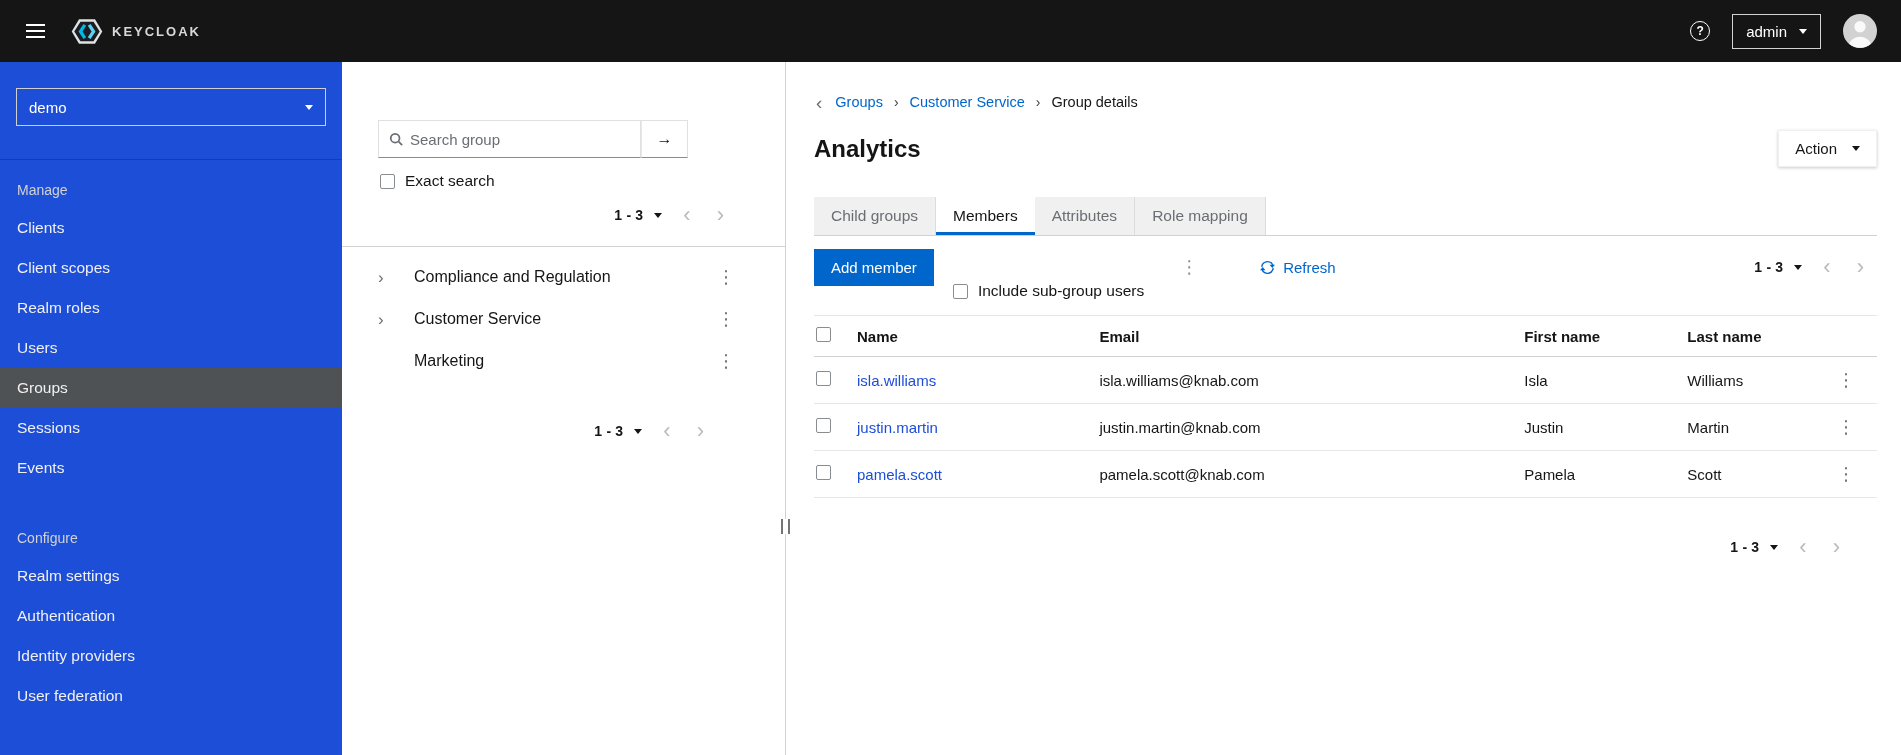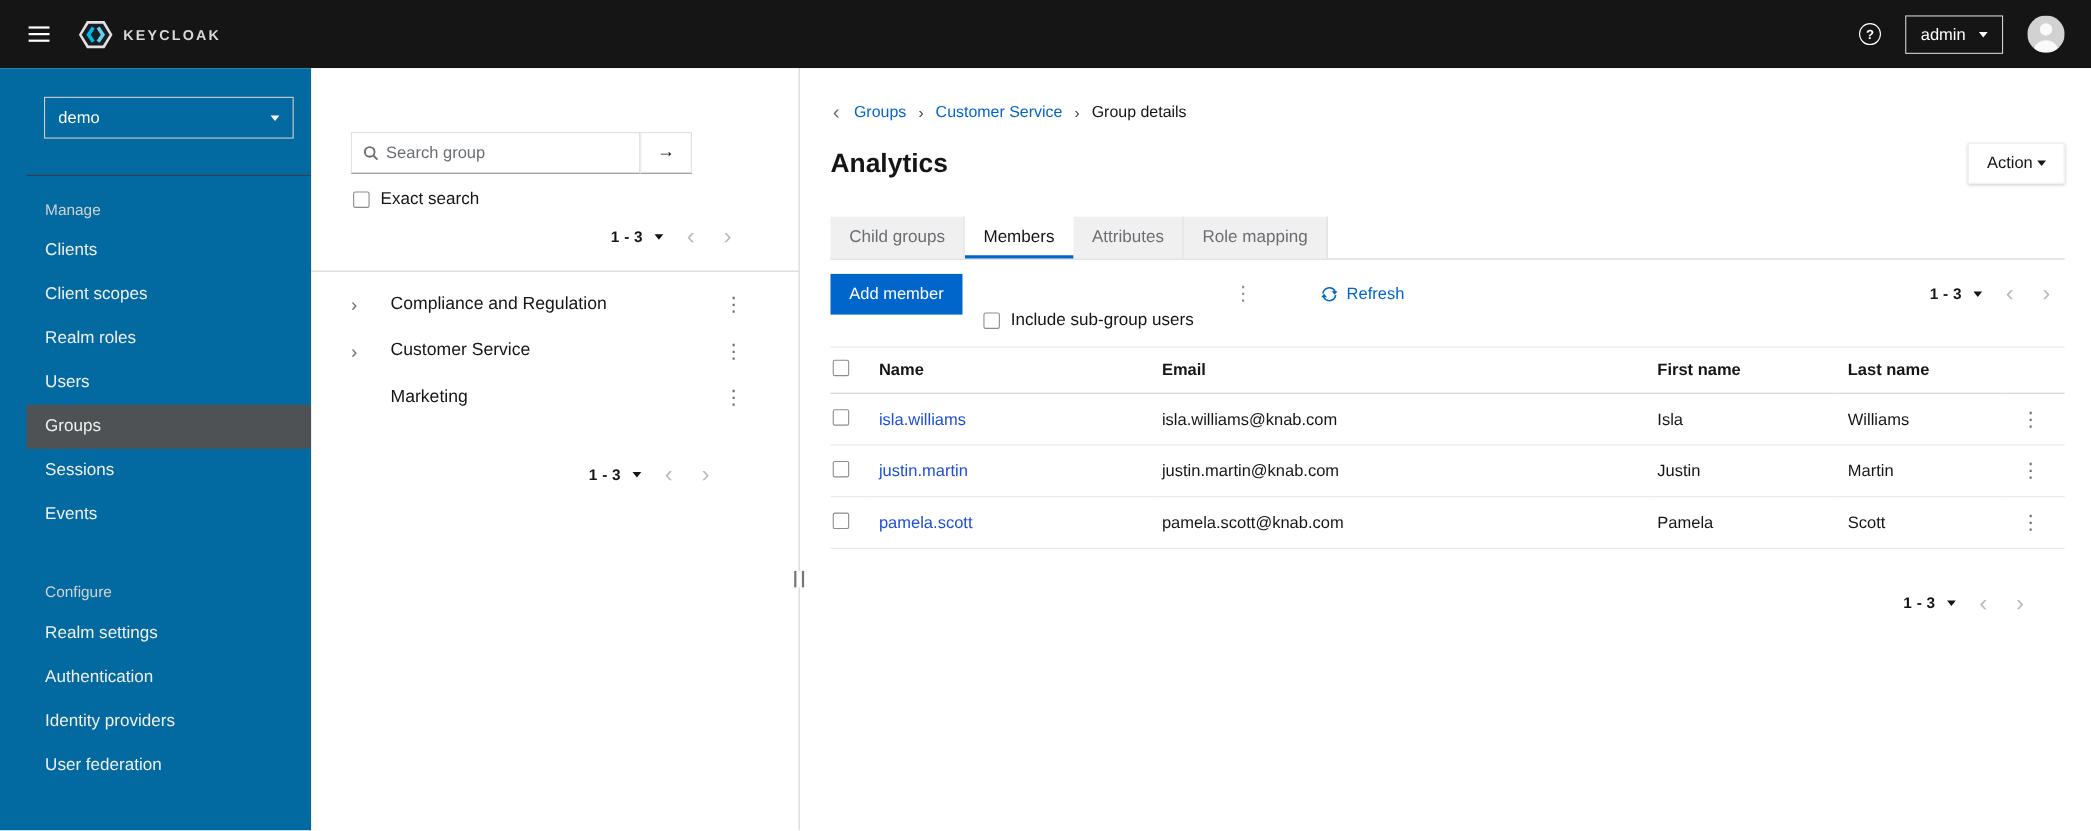--- a/index.html
+++ b/index.html
@@ -23,21 +23,21 @@
   .masthead-right { display:flex; align-items:center; gap:22px; }
   .help-icon { width:20px; height:20px; border:1.5px solid #fff; border-radius:50%; display:flex; align-items:center; justify-content:center; font-size:12px; font-weight:700; color:#fff; }
   .user-dropdown { border:1px solid #d2d2d2; color:#fff; padding:8px 13px; display:flex; align-items:center; gap:12px; font-size:15px; }
   .caret { width:0; height:0; border-left:4px solid transparent; border-right:4px solid transparent; border-top:5px solid currentColor; display:inline-block; }
   .avatar-btn { display:flex; }
 
   
   .page-body { flex:1; display:flex; min-height:0; }
 
   
-  .sidebar { width:283px; background:#0369a1; flex-shrink:0; padding-top:26px; overflow:hidden;padding-left:24px; }
+  .sidebar { width:342px; background:#1d4ed8; flex-shrink:0; padding-top:26px; overflow:hidden; }
   .realm-select { margin:0 16px; width:calc(100% - 32px); border:1px solid #cfcfcf; padding:9px 12px; display:flex; justify-content:space-between; align-items:center; color:#fff; font-size:15px; height:38px; }
   .sidebar-divider { border:none; border-top:1px solid #3c3f42; margin-top:33px; }
   .nav-section-title { padding:22px 17px 10px; font-size:14px; color:#d2d2d2; }
   .nav-section-title.second { padding-top:42px; }
   .nav-list { list-style:none; }
   .nav-item { padding:11px 17px; font-size:15.5px; color:#f0f0f0; cursor:pointer; }
   .nav-item.active { background:#4f5255; }
 
   
   .tree-panel { width:443px; background:#fff; flex-shrink:0; padding-top:58px; display:flex; flex-direction:column; }
@@ -69,21 +69,21 @@
   
   .main { flex:1; padding:30px 24px 0 28px; overflow:hidden; background:#fff; }
   .breadcrumb-row { display:flex; align-items:center; gap:11px; font-size:14.5px; height:20px; }
   .back-chevron { color:#6a6e73; font-size:19px; line-height:1; padding:0 2px; }
   .breadcrumb-link { color:#0066cc; }
   .breadcrumb-sep { color:#3c3f42; font-size:14px; line-height:1; }
   .breadcrumb-current { color:#151515; }
 
   .title-row { display:flex; align-items:center; justify-content:space-between; margin-top:18px; }
   .page-title { font-size:24px; font-weight:700; color:#151515; }
-  .action-btn { display:flex; align-items:center; gap:4px; padding:9px 16px; font-size:15px; color:#151515; background:#fff; border:1px solid #f0f0f0; box-shadow:0 1px 3px rgba(21,21,21,.22); }
+  .action-btn { display:flex; align-items:center; gap:15px; padding:9px 16px; font-size:15px; color:#151515; background:#fff; border:1px solid #f0f0f0; box-shadow:0 1px 3px rgba(21,21,21,.22); }
 
   .tabs { display:flex; border-bottom:1px solid #d2d2d2; margin-top:30px; }
   .tab { padding:10px 17px; font-size:15.5px; color:#6a6e73; background:#f0f0f0; border-right:1px solid #dcdcdc; }
   .tab.active { background:#fff; color:#151515; box-shadow:inset 0 -3px 0 #0066cc; border-right:none; }
 
   .toolbar { display:flex; align-items:center; margin-top:11px; height:40px; }
   .btn-primary { background:#0066cc; color:#fff; padding:10px 17px; font-size:15px; }
   .include-label { display:flex; align-items:center; gap:10px; margin-left:19px; font-size:15.5px; cursor:pointer;margin-top:48px; }
   .toolbar-kebab { margin-left:30px; color:#8a8d90; font-size:18px; padding:2px 6px; }
   .refresh-btn { margin-left:56px; display:flex; align-items:center; gap:8px; color:#0066cc; font-size:15px; }

